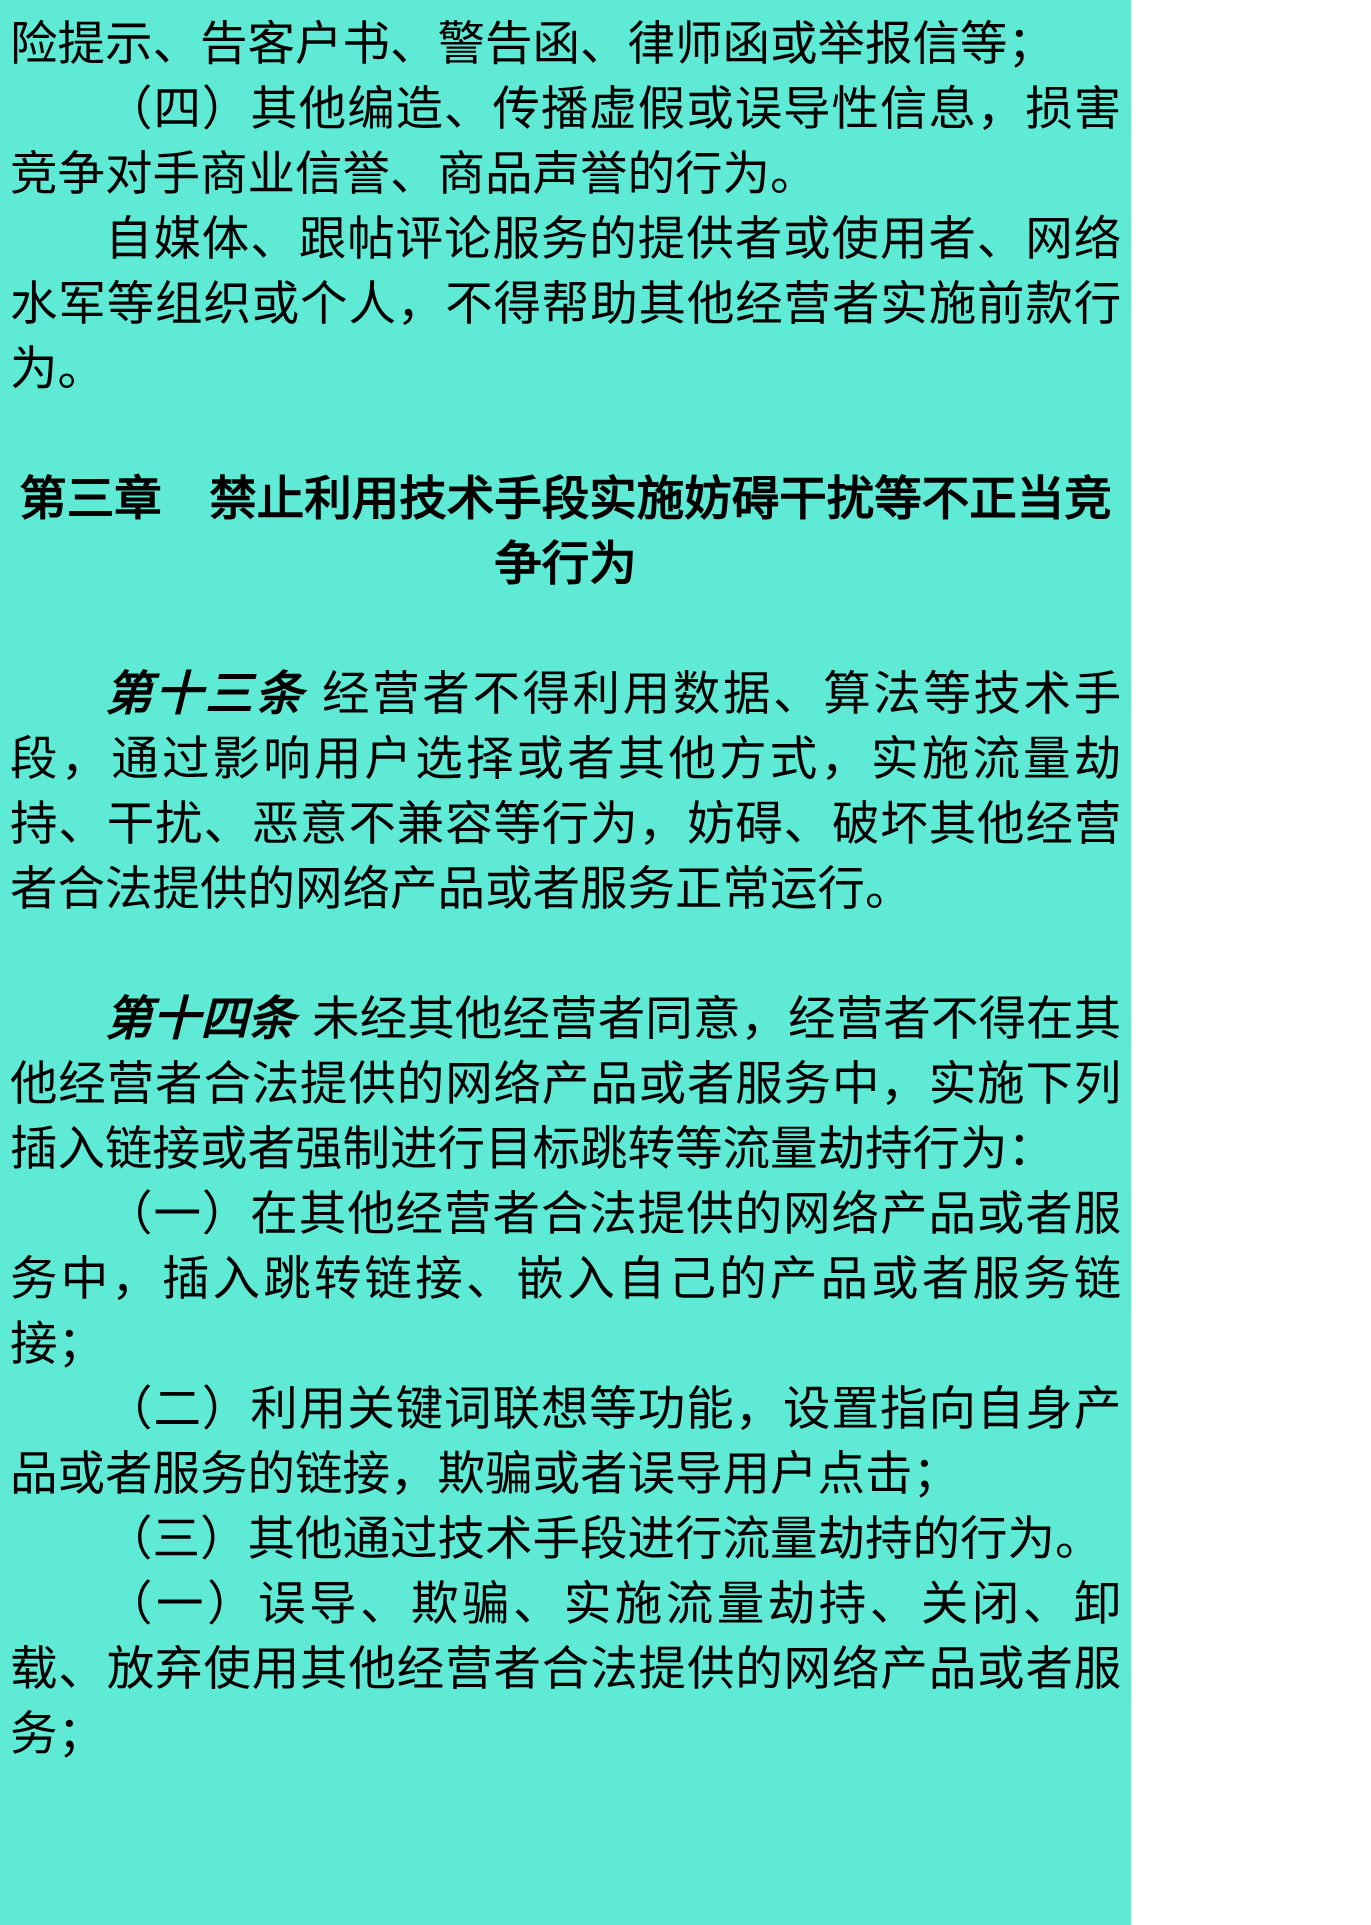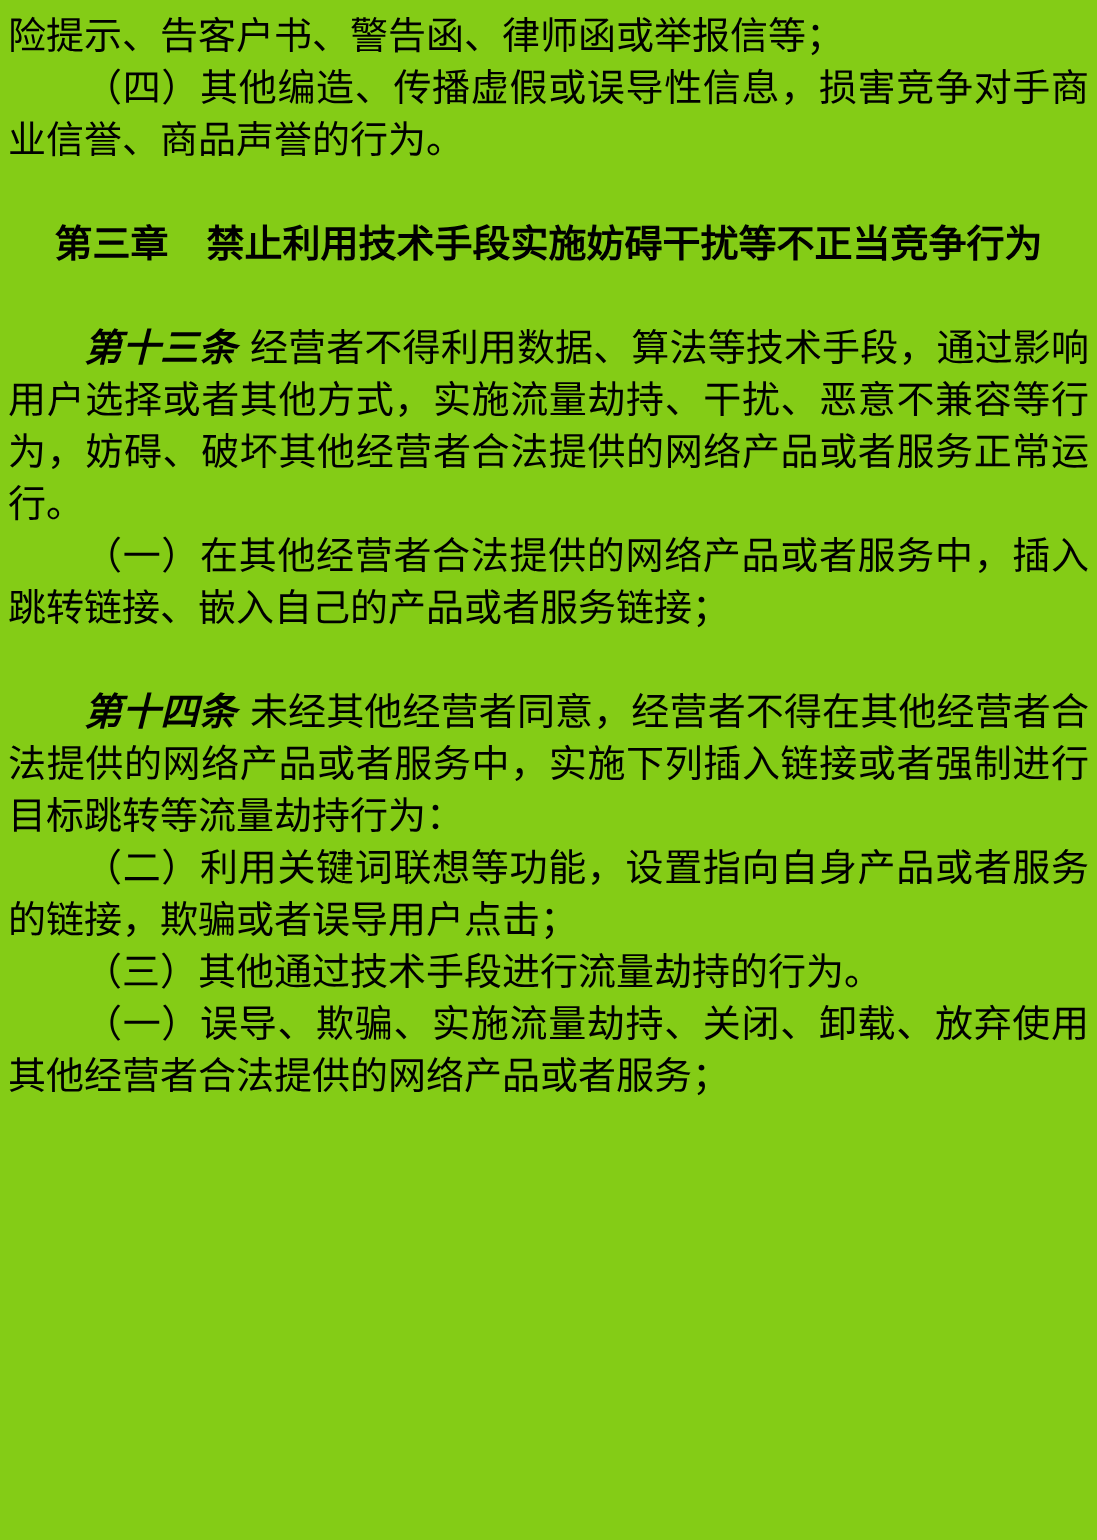--- a/index.html
+++ b/index.html
@@ -9,24 +9,24 @@
   }
   body {
     width: 1097px;
     height: 1540px;
     overflow: hidden;
     color: #000000;
     font-family: "Liberation Sans", "DejaVu Sans", sans-serif;
   }
   .page {
     box-sizing: border-box;
-    width: 1097px;
+    width: 905px;
     height: 1540px;
     padding: 10px 8px 0 8px;
-    background: #84cc16;
+    background: #5eead4;
   }
   .para {
     margin: 0;
     font-size: 38px;
     line-height: 52px;
     text-align: justify;
     letter-spacing: 0;
     word-break: break-all;
   }
   
@@ -54,28 +54,29 @@
 </style>
 </head>
 <body>
 
 <div class="page">
 
   <p class="para p-cont">险提示、告客户书、警告函、律师函或举报信等；</p>
 
   <p class="para p-ind">（四）其他编造、传播虚假或误导性信息，损害竞争对手商业信誉、商品声誉的行为。</p>
 
+  <p class="para p-ind">自媒体、跟帖评论服务的提供者或使用者、网络水军等组织或个人，不得帮助其他经营者实施前款行为。</p>
 
   <h2 class="h-chapter">第三章　禁止利用技术手段实施妨碍干扰等不正当竞争行为</h2>
 
   <p class="para p-article"><span class="article-label">第十三条</span><span>经营者不得利用数据、算法等技术手段，通过影响用户选择或者其他方式，实施流量劫持、干扰、恶意不兼容等行为，妨碍、破坏其他经营者合法提供的网络产品或者服务正常运行。</span></p>
 
+  <p class="para p-article"><span class="article-label">第十四条</span><span>未经其他经营者同意，经营者不得在其他经营者合法提供的网络产品或者服务中，实施下列插入链接或者强制进行目标跳转等流量劫持行为：</span></p>
+
   <p class="para p-ind">（一）在其他经营者合法提供的网络产品或者服务中，插入跳转链接、嵌入自己的产品或者服务链接；</p>
-
-  <p class="para p-article"><span class="article-label">第十四条</span><span>未经其他经营者同意，经营者不得在其他经营者合法提供的网络产品或者服务中，实施下列插入链接或者强制进行目标跳转等流量劫持行为：</span></p>
 
   <p class="para p-ind">（二）利用关键词联想等功能，设置指向自身产品或者服务的链接，欺骗或者误导用户点击；</p>
 
   <p class="para p-ind">（三）其他通过技术手段进行流量劫持的行为。</p>
 
 
   <p class="para p-ind">（一）误导、欺骗、实施流量劫持、关闭、卸载、放弃使用其他经营者合法提供的网络产品或者服务；</p>
 
 
 </div>

